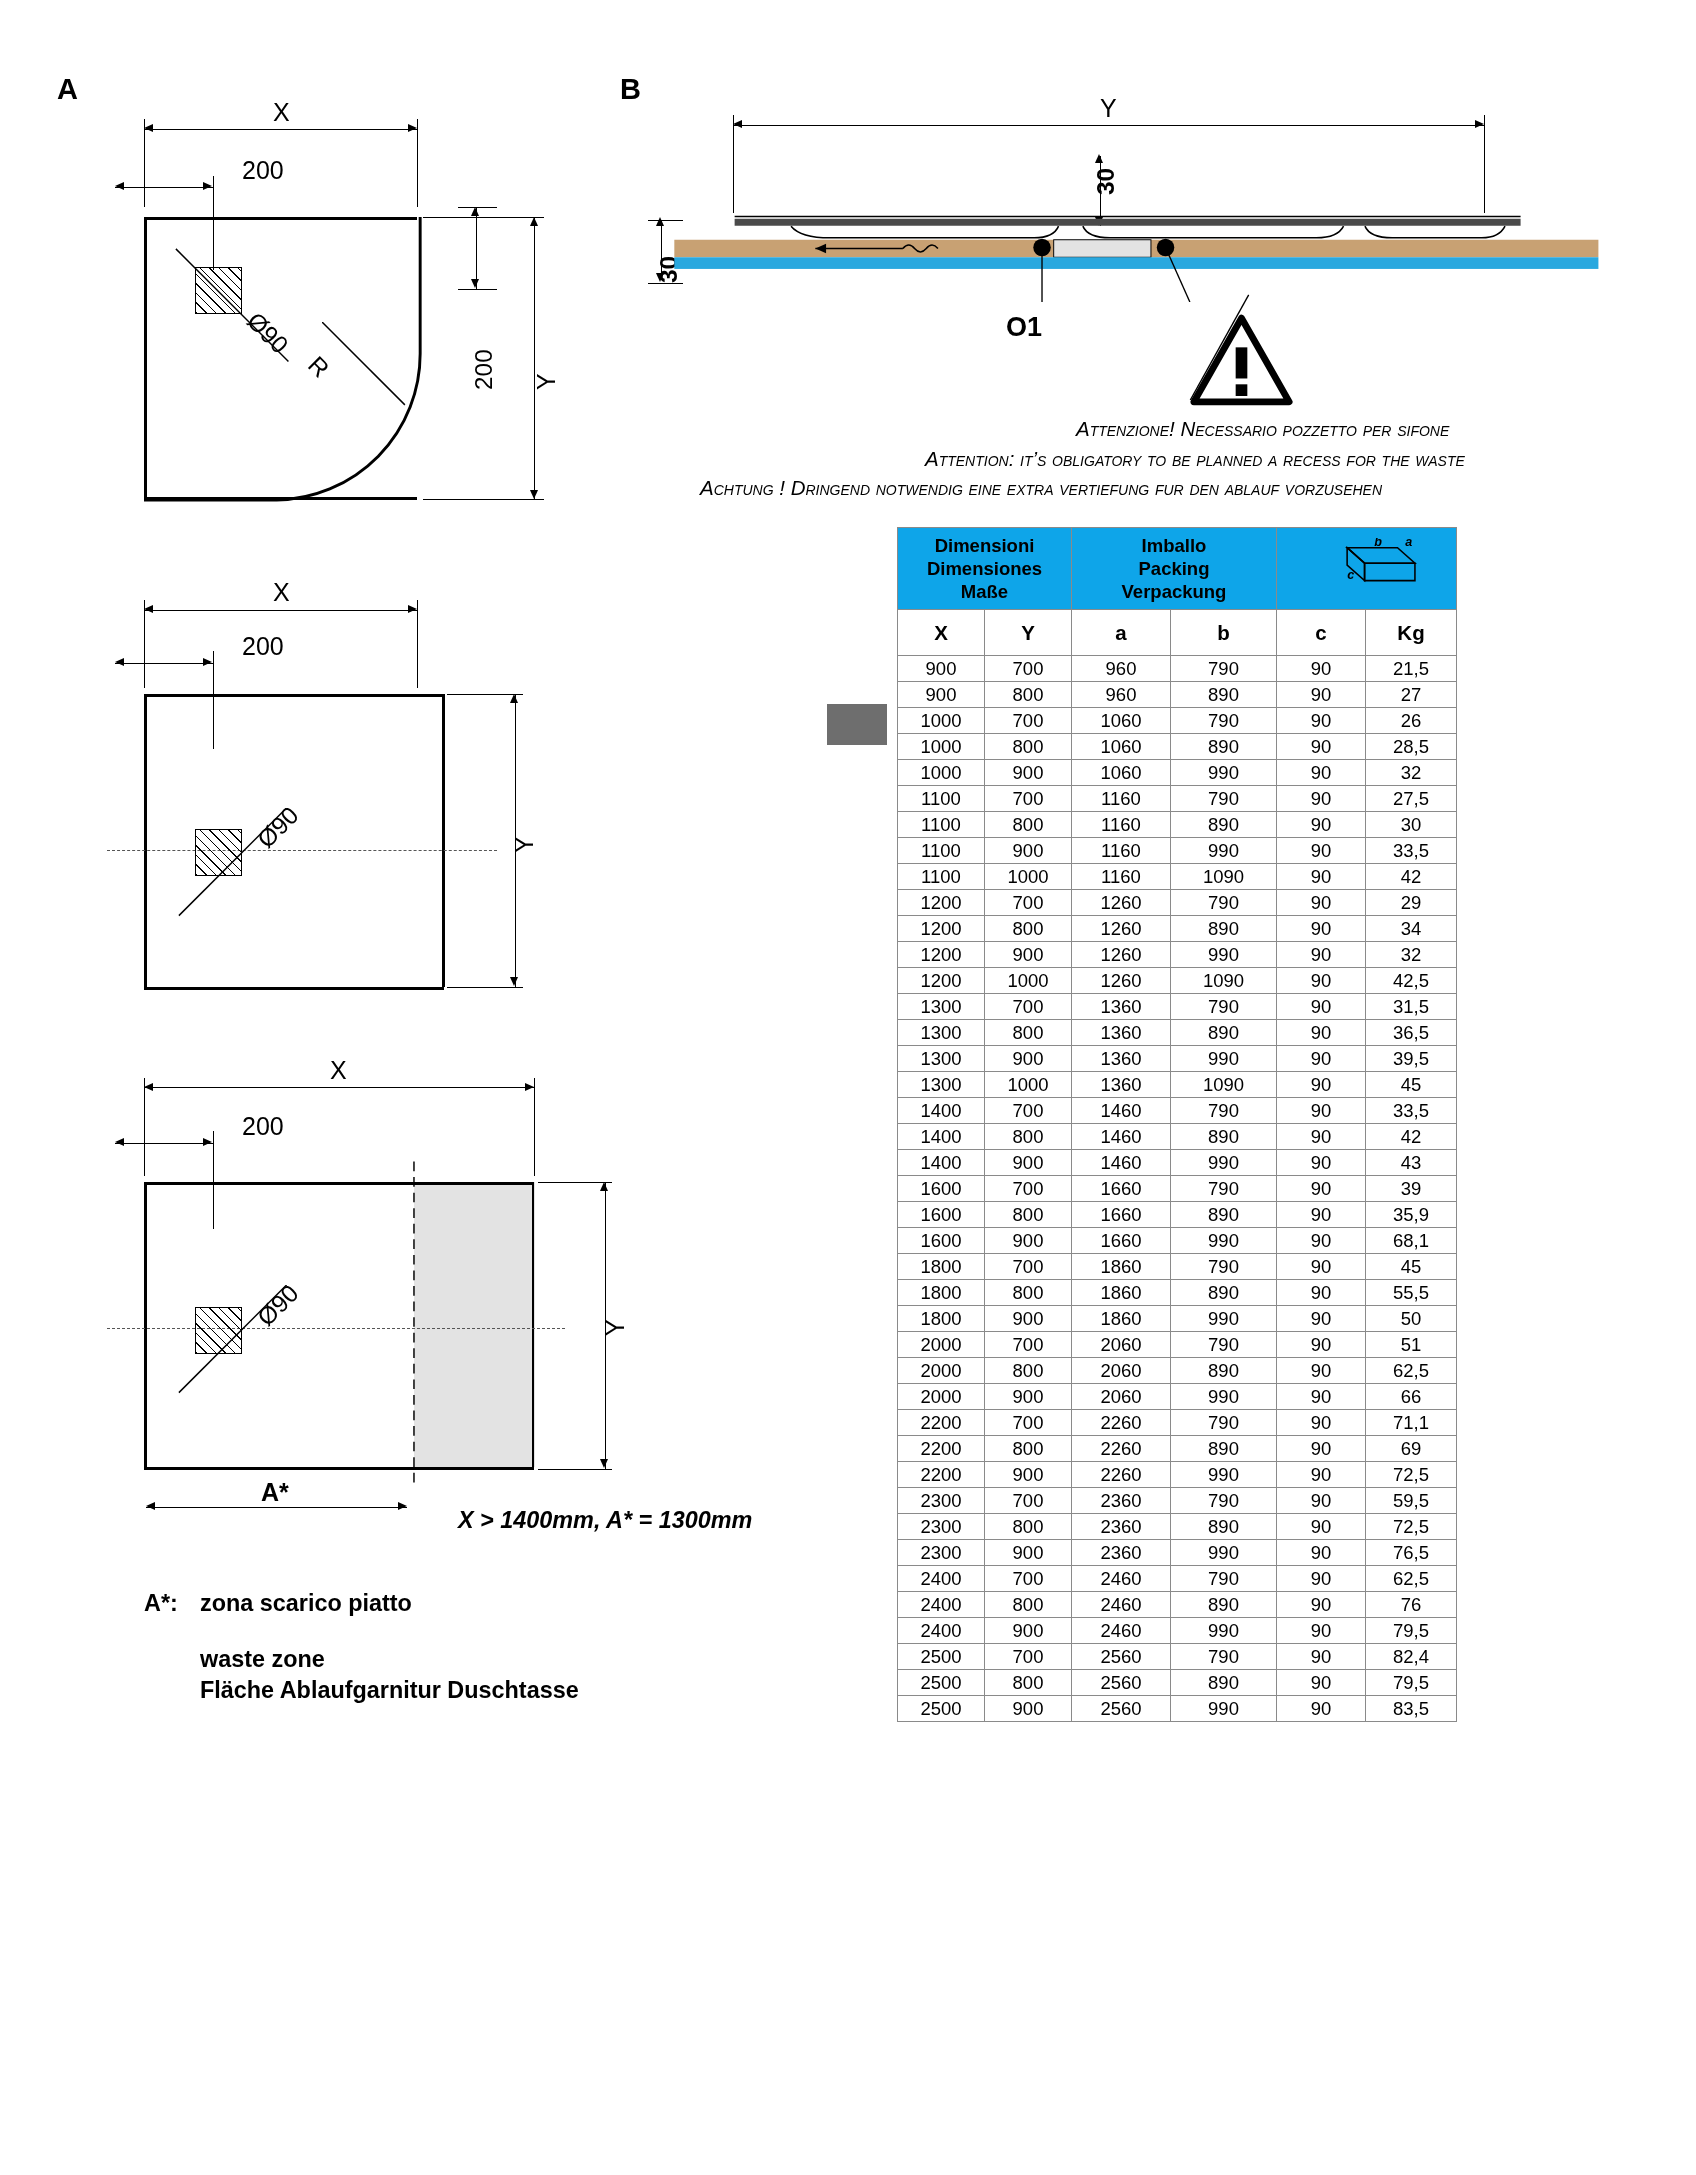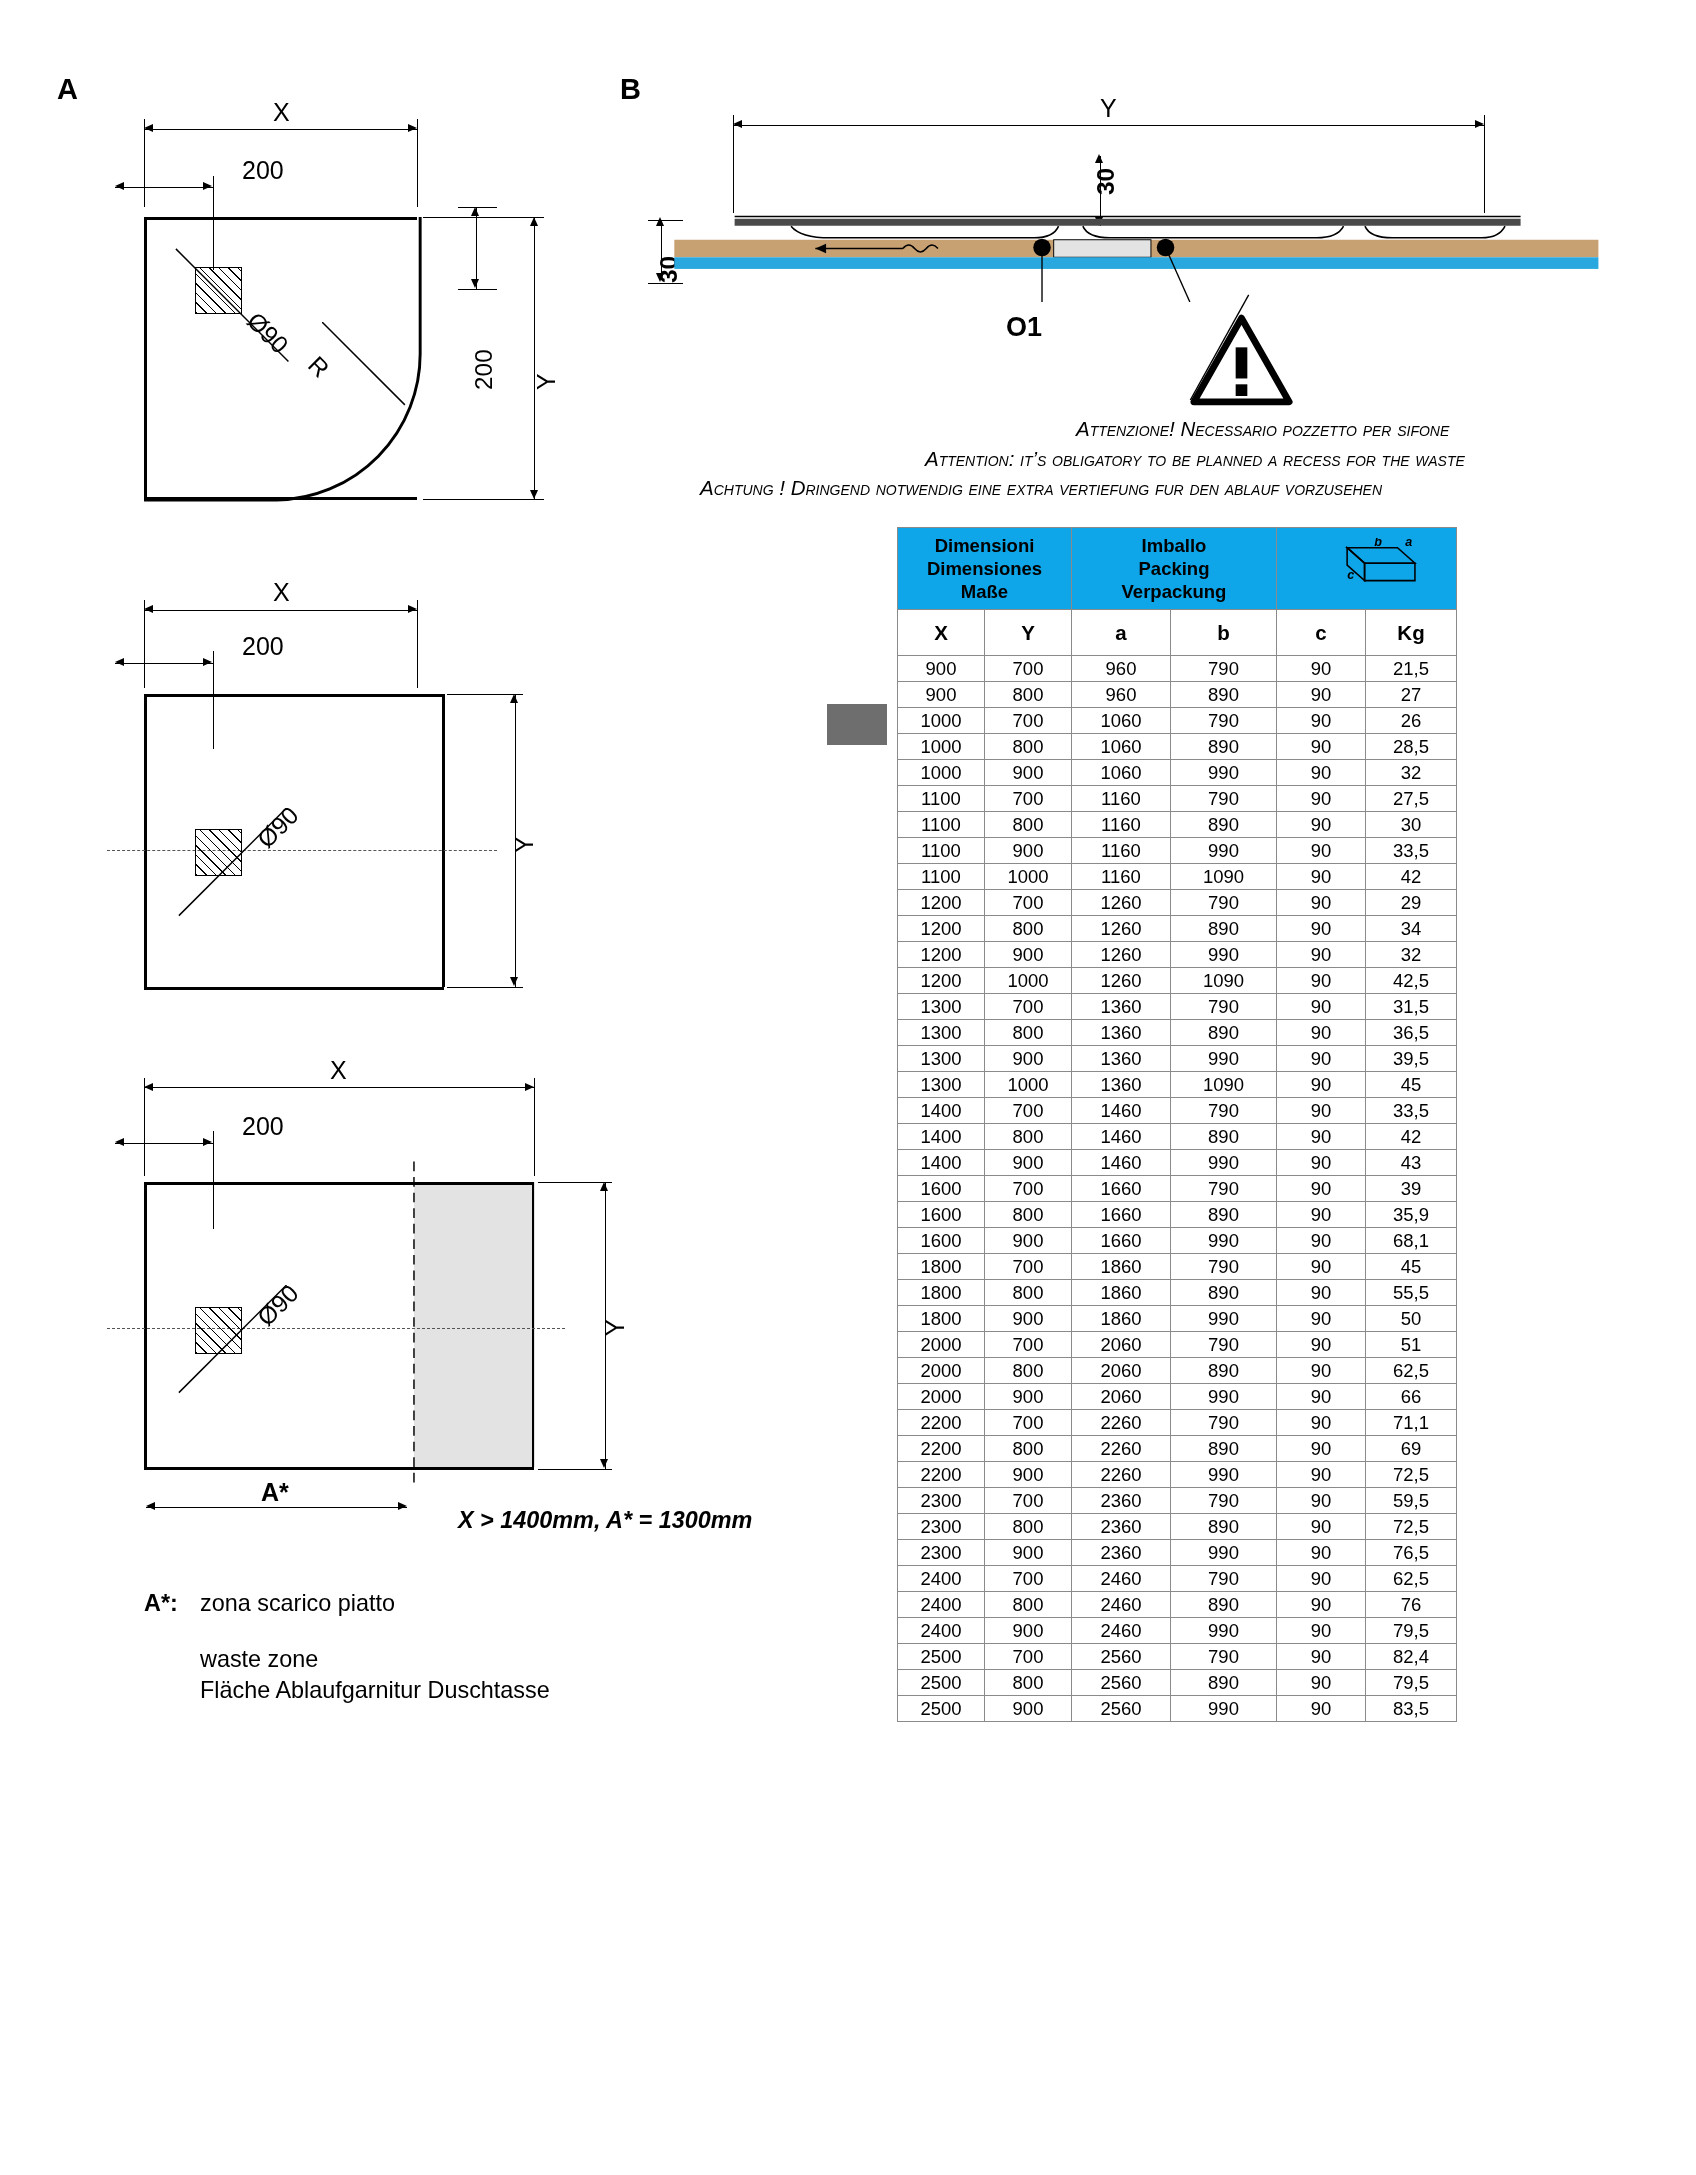--- a/index.html
+++ b/index.html
@@ -37,21 +37,21 @@
   .col-b{width:105px;}
   .col-c{width:88px;}
   .col-kg{width:90px;}
   .greybox{position:absolute;left:827px;top:704px;width:60px;height:41px;background:#6e6e6e;}
 
   .pkg-icon{display:block;margin:0 auto;}
 
   
   .cap{position:absolute;font-style:italic;font-size:18.5px;white-space:nowrap;}
 
-  .note{position:absolute;font-size:23.4px;}
+  .note{position:absolute;font-size:23.4px;font-weight:bold;}
 
   .hatch{
     background-image:repeating-linear-gradient(45deg,#000 0 1px,transparent 1px 6.8px);
     border:1px solid #000;
   }
 </style>
 </head>
 <body>
 
 <div class="sheet">

